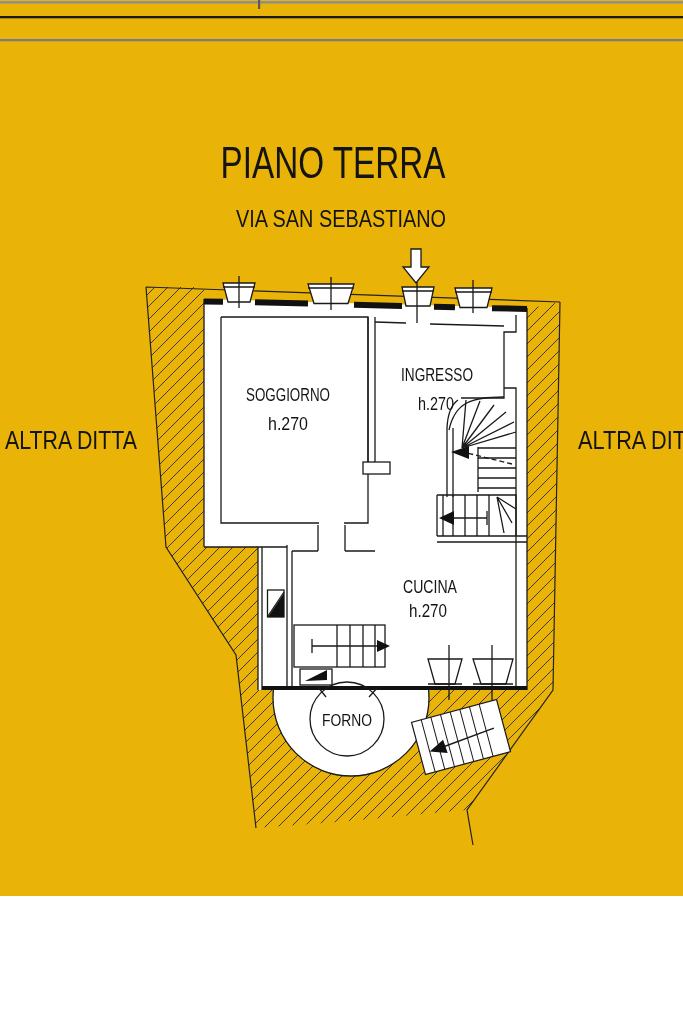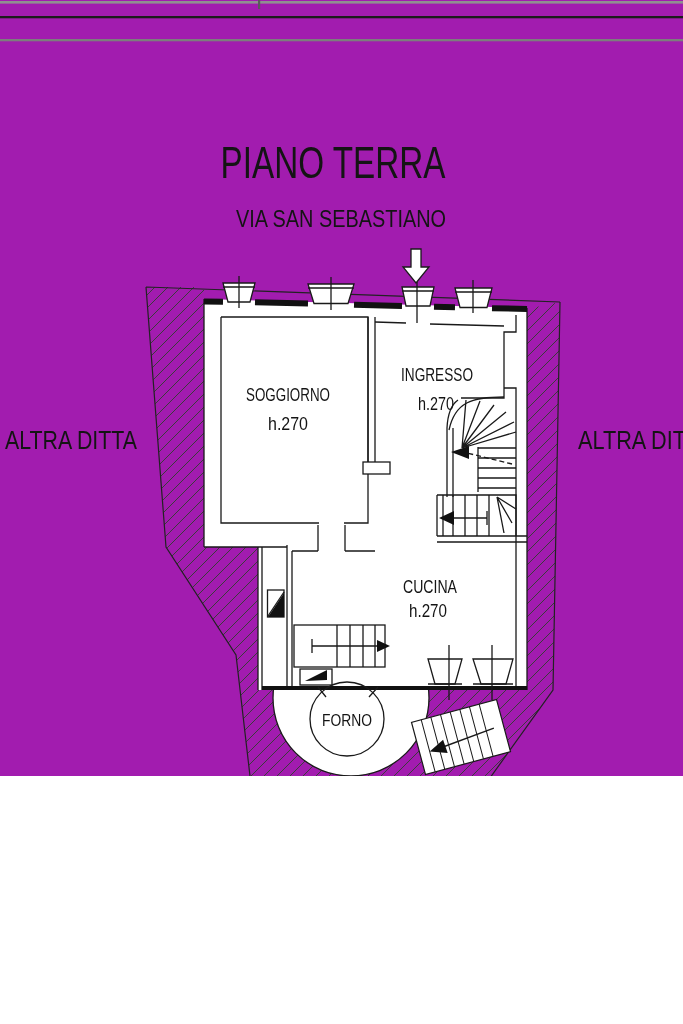--- a/index.html
+++ b/index.html
@@ -1,17 +1,17 @@
 <!DOCTYPE html>
 <html><head>
 <meta charset="utf-8">
 <style>
   html,body{margin:0;padding:0;background:#ffffff;}
   body{width:683px;height:1024px;overflow:hidden;font-family:"Liberation Sans",sans-serif;}
-  .canvas{position:relative;width:683px;height:776px;background:#a21caf;overflow:hidden;}
+  .canvas{position:relative;width:683px;height:896px;background:#eab308;overflow:hidden;}
   svg{display:block;}
   text{fill:#141414;}
 </style>
 </head>
 <body>
 <div class="canvas">
 
 <svg width="683" height="1024" viewBox="0 0 683 1024">
   <defs>
     <pattern id="hatch" patternUnits="userSpaceOnUse" width="13" height="13">

